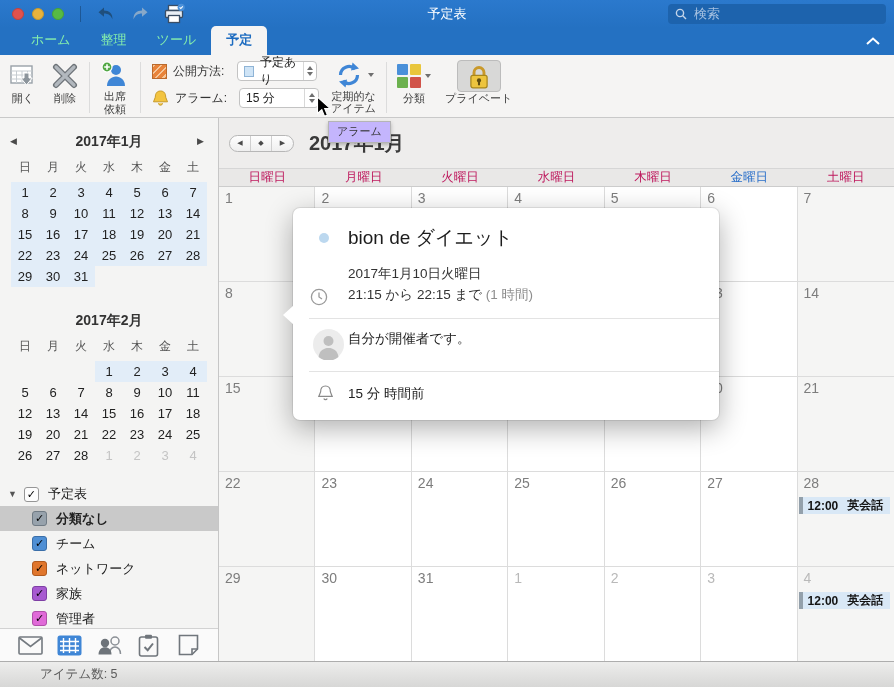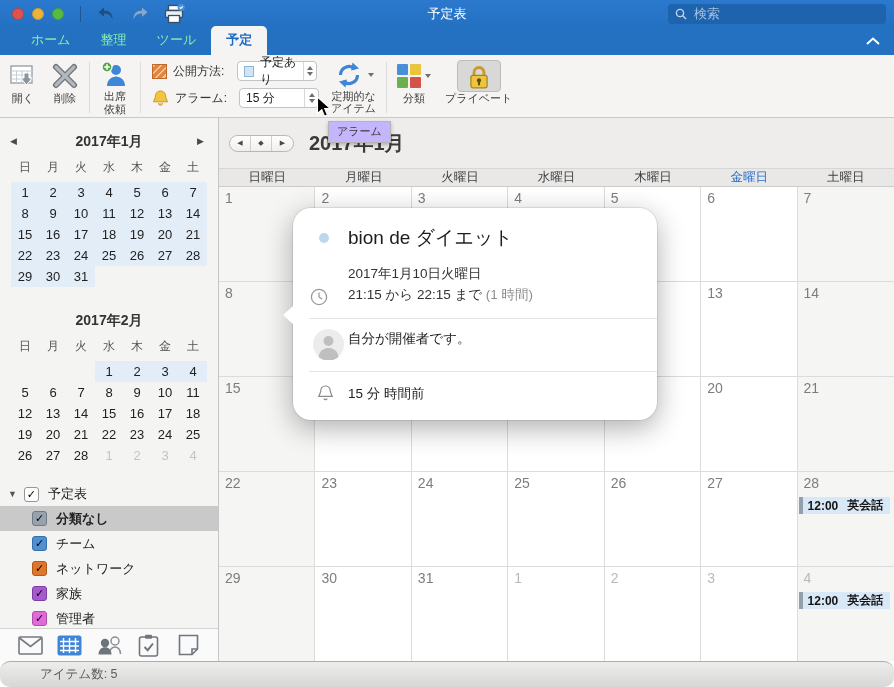--- a/index.html
+++ b/index.html
@@ -75,54 +75,54 @@
   .bn { display:flex; align-items:center; justify-content:center; width:28px; height:24px; }
 
   
   .main { flex:1; display:flex; flex-direction:column; background:#eeedec; }
   .mainheader { height:50px; display:flex; align-items:center; padding-left:10px; }
   .pill { display:flex; height:17px; border:1px solid #b7b7b7; border-radius:9px; background:linear-gradient(#fefefe,#efefef); overflow:hidden; }
   .pill .seg { width:21px; display:flex; align-items:center; justify-content:center; font-size:7px; color:#4a4a4a; border-right:1px solid #cfcfcf; }
   .pill .seg:last-child { border-right:none; }
   .month-title { margin-left:15px; font-size:20px; font-weight:bold; color:#3a3a3a; }
   .dowrow { height:19px; display:grid; grid-template-columns:repeat(7,1fr); background:#e9e8e7; border-top:1px solid #d6d6d6; border-bottom:1px solid #cccccc; }
-  .dowcell { display:flex; align-items:center; justify-content:center; font-size:12.5px; color:#404040; }
+  .dowcell { display:flex; align-items:center; justify-content:center; font-size:12.5px; color:#be185d; }
   .dowcell.today { color:#2a6fc9; }
   .grid { flex:1; display:flex; flex-direction:column; background:#fff; }
   .grow { flex:1; display:grid; grid-template-columns:repeat(7,1fr); border-bottom:1px solid #dcdcdc; }
   .grow:last-child { border-bottom:none; }
   .gcell { border-right:1px solid #dcdcdc; padding:3px 0 0 0; background:#fff; overflow:hidden; }
   .gcell:last-child { border-right:none; }
   .gcell.weekend { background:#f5f5f4; }
   .dnum { display:block; font-size:14px; color:#7d7d7d; padding-left:6px; height:19px; }
   .gcell.other .dnum { color:#b9b9b9; }
   .chip { margin:3px 4px 0 1px; height:17px; background:#d9e8f6; display:flex; align-items:center; font-size:12px; font-weight:bold; color:#141414; }
   .chip .bar { width:4px; height:100%; background:#93a0ab; margin-right:5px; flex:none; }
   .chip .t { margin-right:9px; white-space:nowrap; }
   .chip .n { white-space:nowrap; }
   .chip.selected { border:2px solid #000; background:#cfe3f4; height:21px; padding-left:5px; margin:2px 8px 0 1px; box-shadow:inset 0 0 0 1px #e9eef3; }
 
   
-  .popup { position:absolute; left:293px; top:90px; width:364px; height:212px; background:#fff; border-radius:18px; box-shadow:0 8px 28px rgba(0,0,0,.32), 0 0 0 1px rgba(0,0,0,.08); z-index:30; }
+  .popup { position:absolute; left:293px; top:90px; width:426px; height:212px; background:#fff; border-radius:7px; box-shadow:0 8px 28px rgba(0,0,0,.32), 0 0 0 1px rgba(0,0,0,.08); z-index:30; }
   .popup .arrow { position:absolute; left:-10px; top:97px; width:0; height:0; border-top:10px solid transparent; border-bottom:10px solid transparent; border-right:11px solid #fff; }
   .p-title { display:flex; align-items:center; padding:17px 18px 0 26px; }
   .p-dot { width:10px; height:10px; border-radius:50%; background:#bcd8ef; margin-right:19px; flex:none; }
   .p-title-text { font-size:19px; color:#1c1c1c; }
   .p-when { position:relative; padding:13px 18px 0 55px; font-size:13.5px; color:#333; line-height:1.55; }
   .p-clock { position:absolute; left:17px; top:37px; }
   .p-dur { color:#8e8e8e; }
   .p-div { border-top:1px solid #e3e3e3; margin:12px 0 0 16px; }
   .p-org { position:relative; display:flex; align-items:center; padding:11px 18px 11px 55px; }
   .p-avatar { position:absolute; left:20px; top:10px; }
   .p-text { font-size:13.5px; color:#222; }
   .p-rem { position:relative; display:flex; align-items:center; padding:13px 18px 13px 55px; }
   .p-bell { position:absolute; left:24px; top:12px; }
 
   
-  .statusbar { height:26px; background:linear-gradient(#ededec,#d7d7d6); border-top:1px solid #adadad; display:flex; align-items:center; padding-left:40px; font-size:12.5px; color:#5c5c5c;border-radius:10px; }
+  .statusbar { height:26px; background:linear-gradient(#ededec,#d7d7d6); border-top:1px solid #adadad; display:flex; align-items:center; padding-left:40px; font-size:12.5px; color:#5c5c5c; }
 </style>
 </head>
 <body>
 
 <div class="app">
 
   <div class="titlebar">
     <span class="tl red" style="margin-left:4px"></span>
     <span class="tl yellow"></span>
     <span class="tl green"></span>

